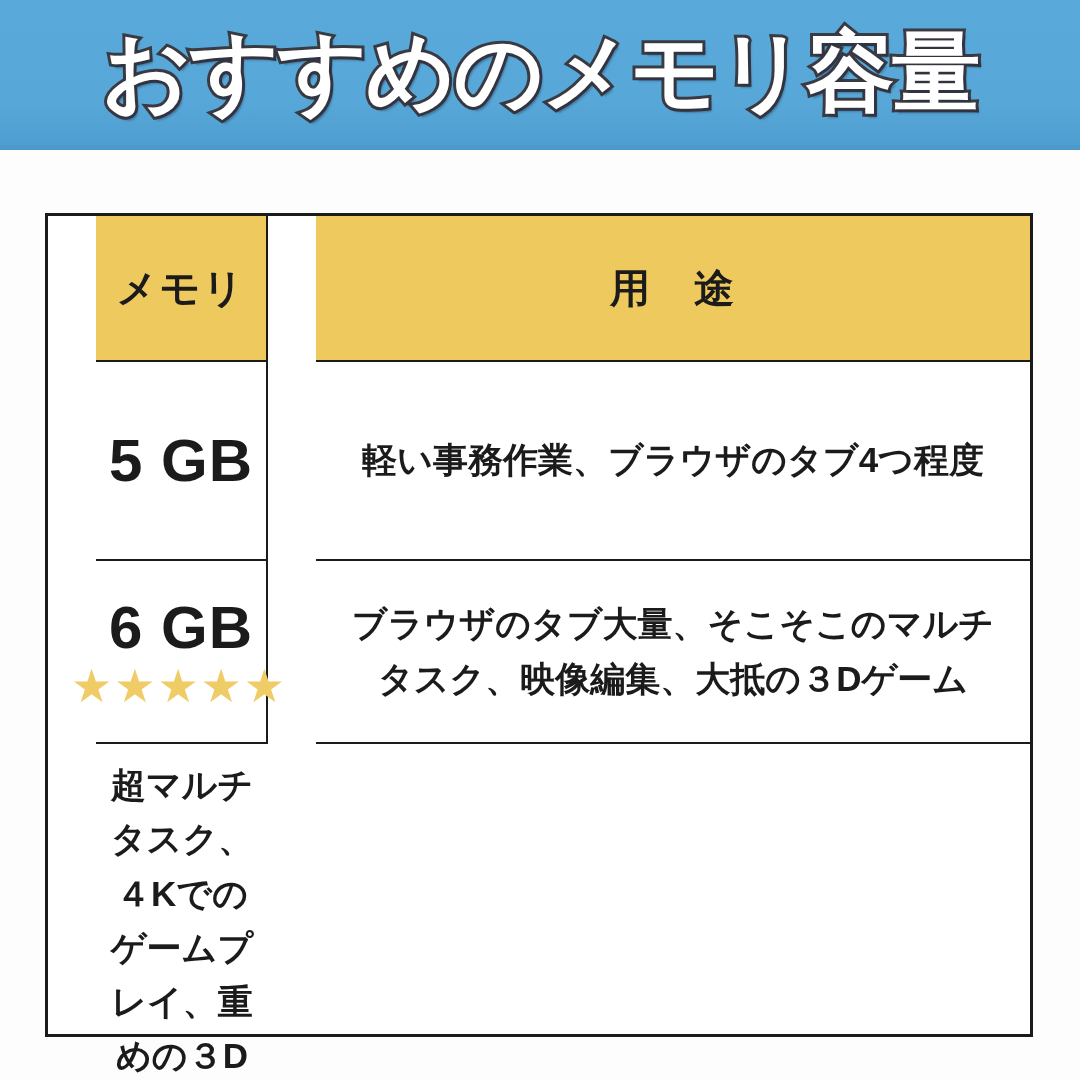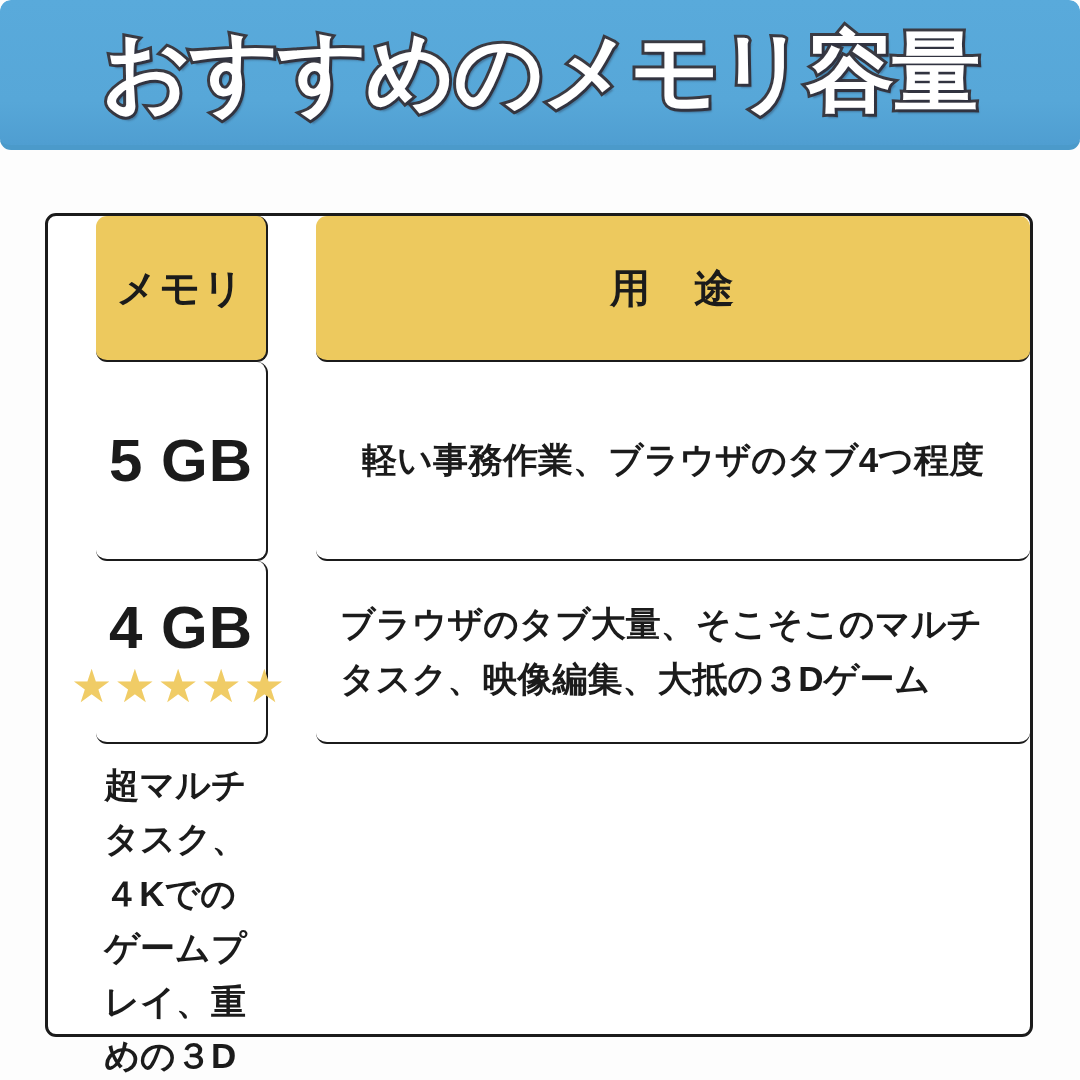--- a/index.html
+++ b/index.html
@@ -1,15 +1,15 @@
 <!DOCTYPE html>
 <html><head>
 <meta charset="utf-8">
 <style>
-  * { margin: 0; padding: 0; box-sizing: border-box; border-radius: 11px; }
+  * { margin: 0; padding: 0; box-sizing: border-box; }
   html, body { width: 1080px; height: 1080px; }
   body {
     background: #fdfdfd;
     font-family: "Liberation Sans", "DejaVu Sans", sans-serif;
     color: #1b1b1b;
     overflow: hidden;
   }
   .canvas {
     position: relative;
     width: 1080px;
@@ -50,21 +50,21 @@
     background: #ffffff;
     border: 3px solid #1b1b1b;
     display: grid;
     grid-template-columns: 220px 1fr;
     grid-template-rows: 146px 199px 183px 1fr;
   }
   .cell {
     display: flex;
     align-items: center;
     justify-content: center;
-    text-align: left;
+    text-align: center;
     margin-left: 48px;
   }
   
   .cell.col1 { border-right: 2.5px solid #1b1b1b; }
   .cell.rb   { border-bottom: 2.5px solid #1b1b1b; }
 
   .cell.head {
     background: #edc95e;
     font-size: 40px;
     font-weight: bold;
@@ -111,21 +111,21 @@
 
     <div class="cell head col1 rb">メモリ</div>
     <div class="cell head rb">用　途</div>
 
     <div class="cell mem-cell col1 rb">
       <span class="mem-label">5 GB</span>
     </div>
     <div class="cell usage-cell rb">軽い事務作業、ブラウザのタブ4つ程度</div>
 
     <div class="cell mem-cell col1 rb">
-      <span class="mem-label">4 GB</span>
+      <span class="mem-label">6 GB</span>
       <span class="stars">★★★★★</span>
     </div>
     <div class="cell usage-cell rb" style="padding: 10px 24px;">ブラウザのタブ大量、そこそこのマルチタスク、映像編集、大抵の３Dゲーム</div>
 
     <div class="cell usage-cell" style="padding: 14px 17px;">超マルチタスク、４Kでのゲームプレイ、重めの３Dゲーム、Adobe After Effects、Adobe Premiere Proでの本格映像編集、仮想デスクトップ、Andoroidシュミレータ</div>
 
   </div>
 
 </div>
 

